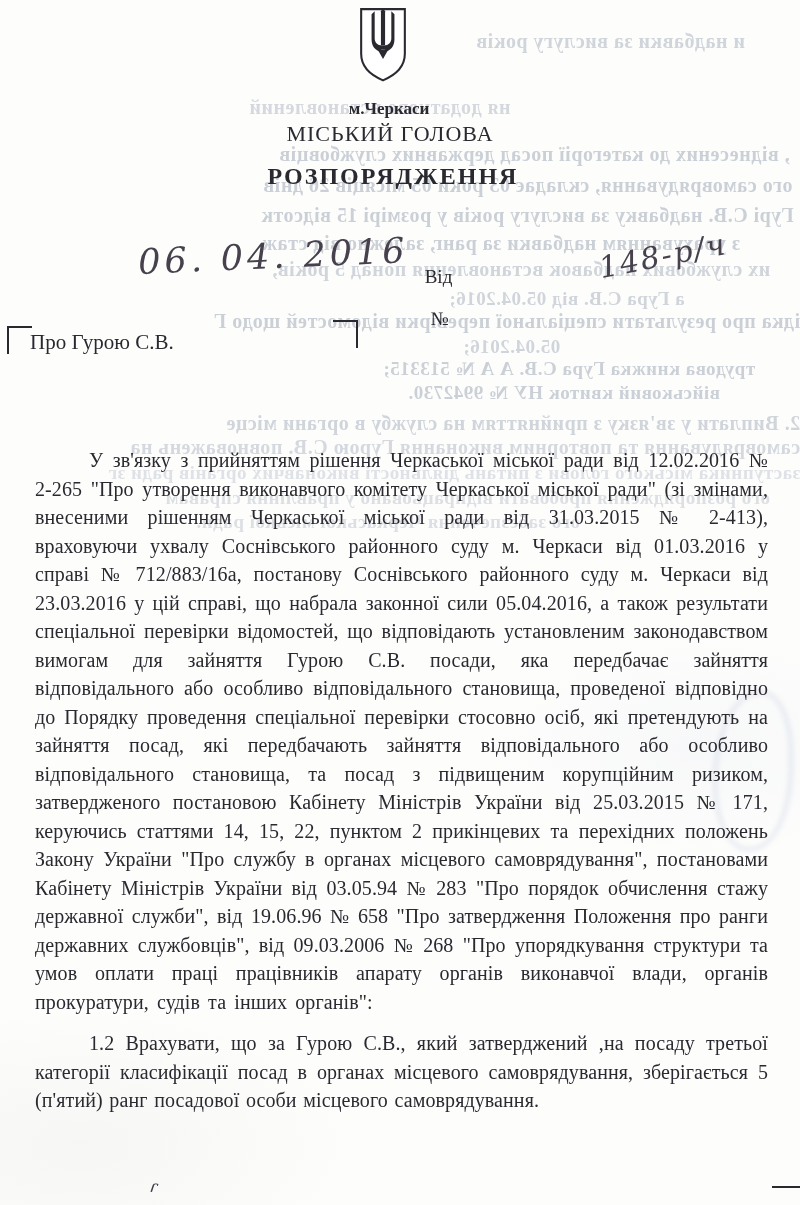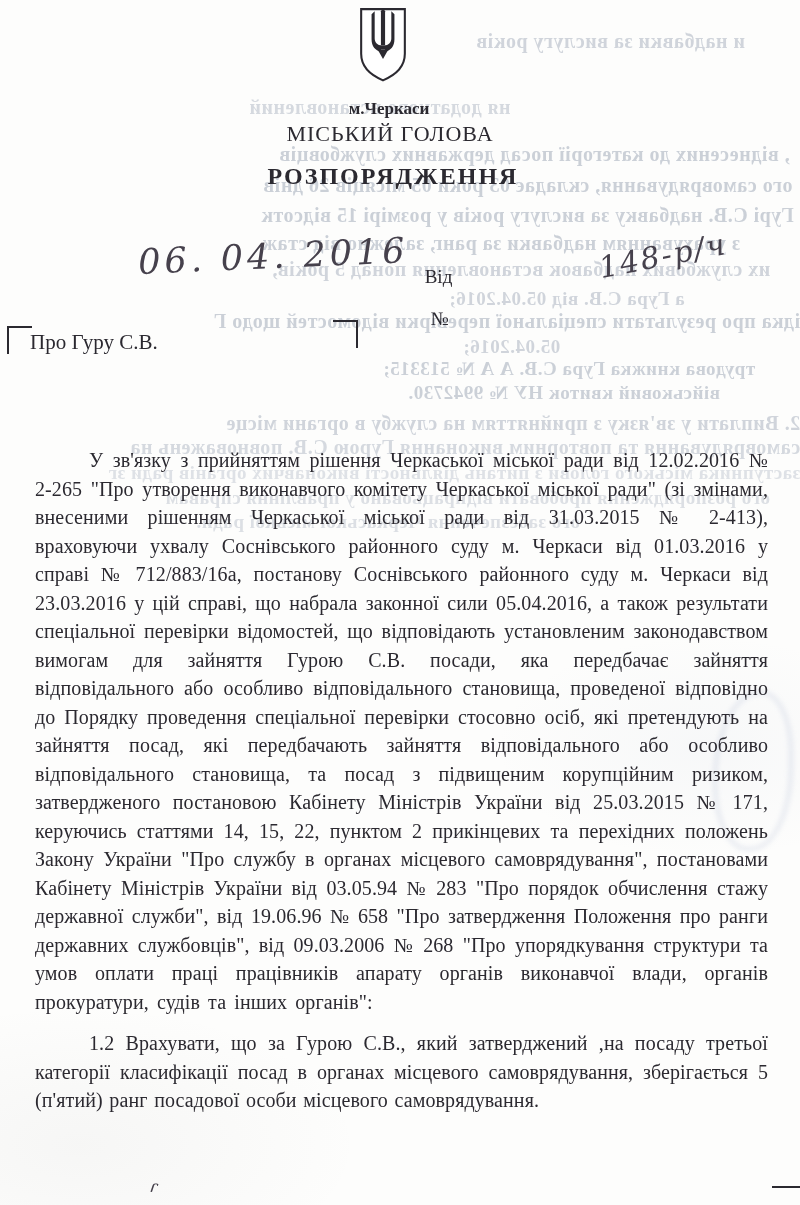--- a/index.html
+++ b/index.html
@@ -114,21 +114,21 @@
     <span>Від</span>
     <span class="dash-line first"></span>
     <span class="num-sign">№</span>
     <span class="dash-line"></span>
   </div>
   <div class="hand hand-date">06. 04. 2016</div>
   <div class="hand hand-num">148-р/ч</div>
 
   <div class="corner left"></div>
   <div class="corner right"></div>
-  <div class="subject">Про Гуру С.В.</div>
+  <div class="subject">Про Гурою С.В.</div>
 
   <div class="body-text">
 
   <p class="body-par">У зв'язку з прийняттям рішення Черкаської міської ради від 12.02.2016 № 2-265 "Про утворення виконавчого комітету Черкаської міської ради" (зі змінами, внесеними рішенням Черкаської міської ради від 31.03.2015 № 2-413), враховуючи ухвалу Соснівського районного суду м. Черкаси від 01.03.2016 у справі № 712/883/16а, постанову Соснівського районного суду м. Черкаси від 23.03.2016 у цій справі, що набрала законної сили 05.04.2016, а також результати спеціальної перевірки відомостей, що відповідають установленим законодавством вимогам для зайняття Гурою С.В. посади, яка передбачає зайняття відповідального або особливо відповідального становища, проведеної відповідно до Порядку проведення спеціальної перевірки стосовно осіб, які претендують на зайняття посад, які передбачають зайняття відповідального або особливо відповідального становища, та посад з підвищеним корупційним ризиком, затвердженого постановою Кабінету Міністрів України від 25.03.2015 № 171, керуючись статтями 14, 15, 22, пунктом 2 прикінцевих та перехідних положень Закону України "Про службу в органах місцевого самоврядування", постановами Кабінету Міністрів України від 03.05.94 № 283 "Про порядок обчислення стажу державної служби", від 19.06.96 № 658 "Про затвердження Положення про ранги державних службовців", від 09.03.2006 № 268 "Про упорядкування структури та умов оплати праці працівників апарату органів виконавчої влади, органів прокуратури, судів та інших органів":</p>
       <p class="body-par">1.2 Врахувати, що за Гурою С.В., який затверджений ,на посаду третьої категорії класифікації посад в органах місцевого самоврядування, зберігається 5 (п'ятий) ранг посадової особи місцевого самоврядування.</p>
     </div>
 
   <div class="hand hand-tick">ɾ</div>
   <div class="edge-mark"></div>
 

